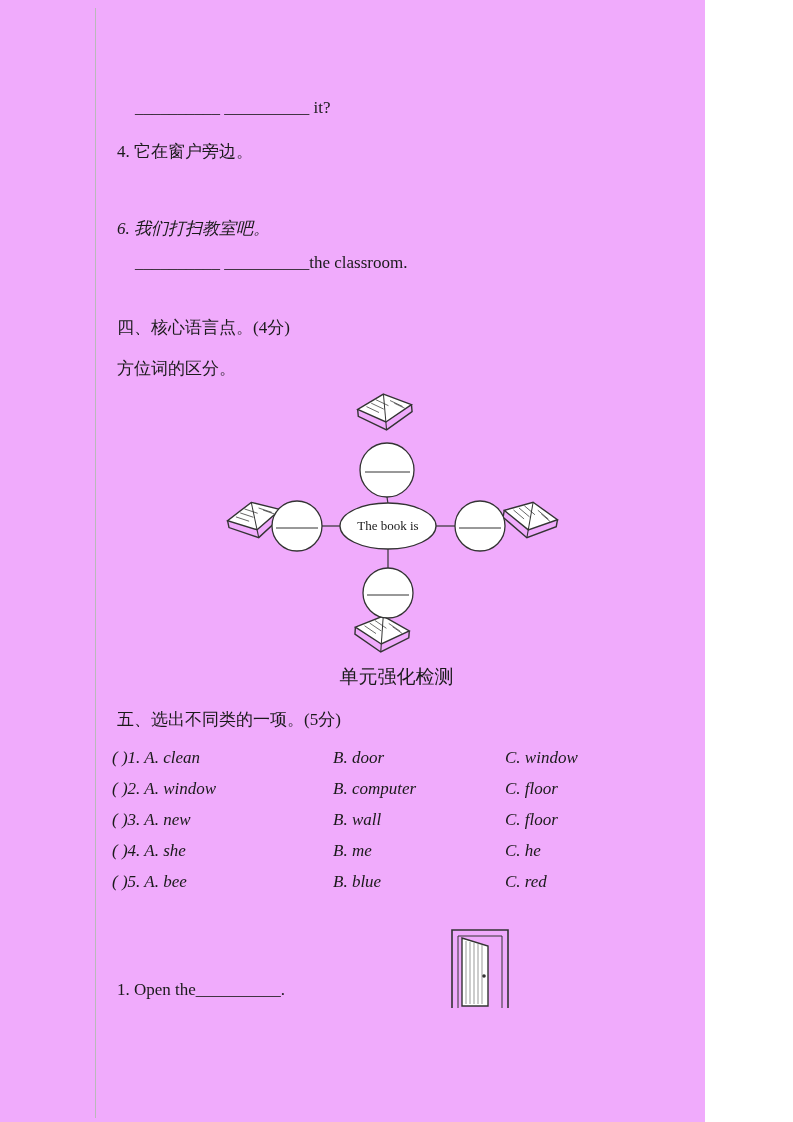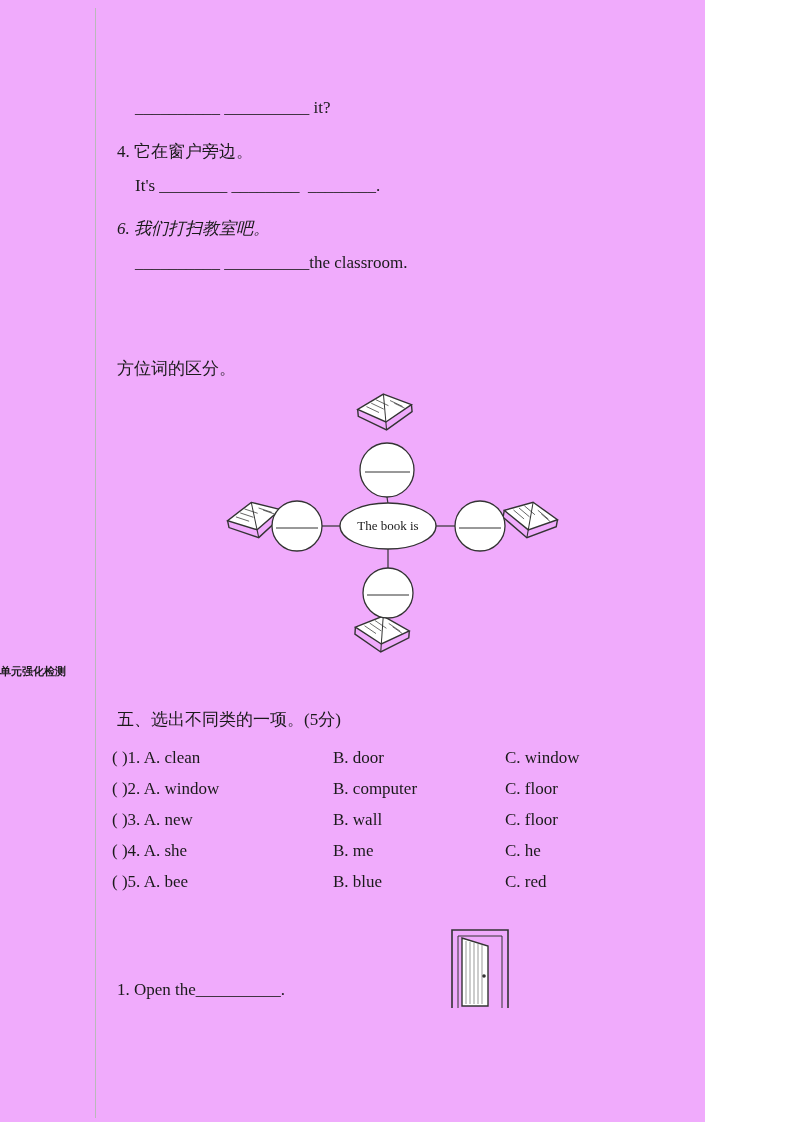--- a/index.html
+++ b/index.html
@@ -11,44 +11,44 @@
     font-size:17px;color:#1a1a1a;
     overflow:hidden;
   }
   .abs{position:absolute;white-space:pre;}
   .rule-left{
     position:absolute;left:95px;top:8px;width:1px;height:1110px;
     background:#b9b9b9;
   }
   .unit-title{
     position:absolute;left:0;top:664px;width:793px;
-    text-align:left;font-weight:bold;font-size:11px;
+    text-align:center;font-weight:normal;font-size:19px;
   }
-  .row{position:absolute;left:112px;width:600px;height:24px;}
+  .row{position:absolute;left:112px;width:600px;height:24px;font-style:italic;}
   .row .c1{position:absolute;left:0;}
   .row .c2{position:absolute;left:221px;}
   .row .c3{position:absolute;left:393px;}
   svg text{
     font-family:"Liberation Serif","DejaVu Serif",serif;
     font-size:13px;fill:#1a1a1a;
   }
 </style>
 </head>
 <body>
 
 <div class="page">
 
   <div class="rule-left"></div>
 
   <div class="abs" style="left:135px;top:98px;">__________ __________ it?</div>
   <div class="abs" style="left:117px;top:140px;">4. 它在窗户旁边。</div>
-  <div class="abs" style="left:135px;top:176px;">It's ________ ________  ________.</div>
   <div class="abs" style="left:117px;top:217px;font-style:italic;">6. 我们打扫教室吧。</div>
   <div class="abs" style="left:135px;top:253px;">__________ __________the classroom.</div>
 
+  <div class="abs" style="left:117px;top:316px;">四、核心语言点。(4分)</div>
   <div class="abs" style="left:117px;top:357px;">方位词的区分。</div>
 
   <svg class="abs" style="left:200px;top:388px;" width="380" height="272" viewBox="0 0 380 272">
     <defs>
       <g id="book-shape" fill="#ffffff" stroke="#333333">
         <path d="M30,2 L57,15 L30,30 L3,15 Z" stroke-width="1.4"></path>
         <path d="M3,15 L3,22 L30,38 L57,22 L57,15" fill="none" stroke-width="1.4"></path>
         <line x1="30" y1="2" x2="30" y2="30" stroke-width="1"></line>
         <line x1="30" y1="30" x2="30" y2="38" stroke-width="1.1"></line>
         <line x1="12" y1="13" x2="24" y2="20" stroke-width="0.7"></line>

